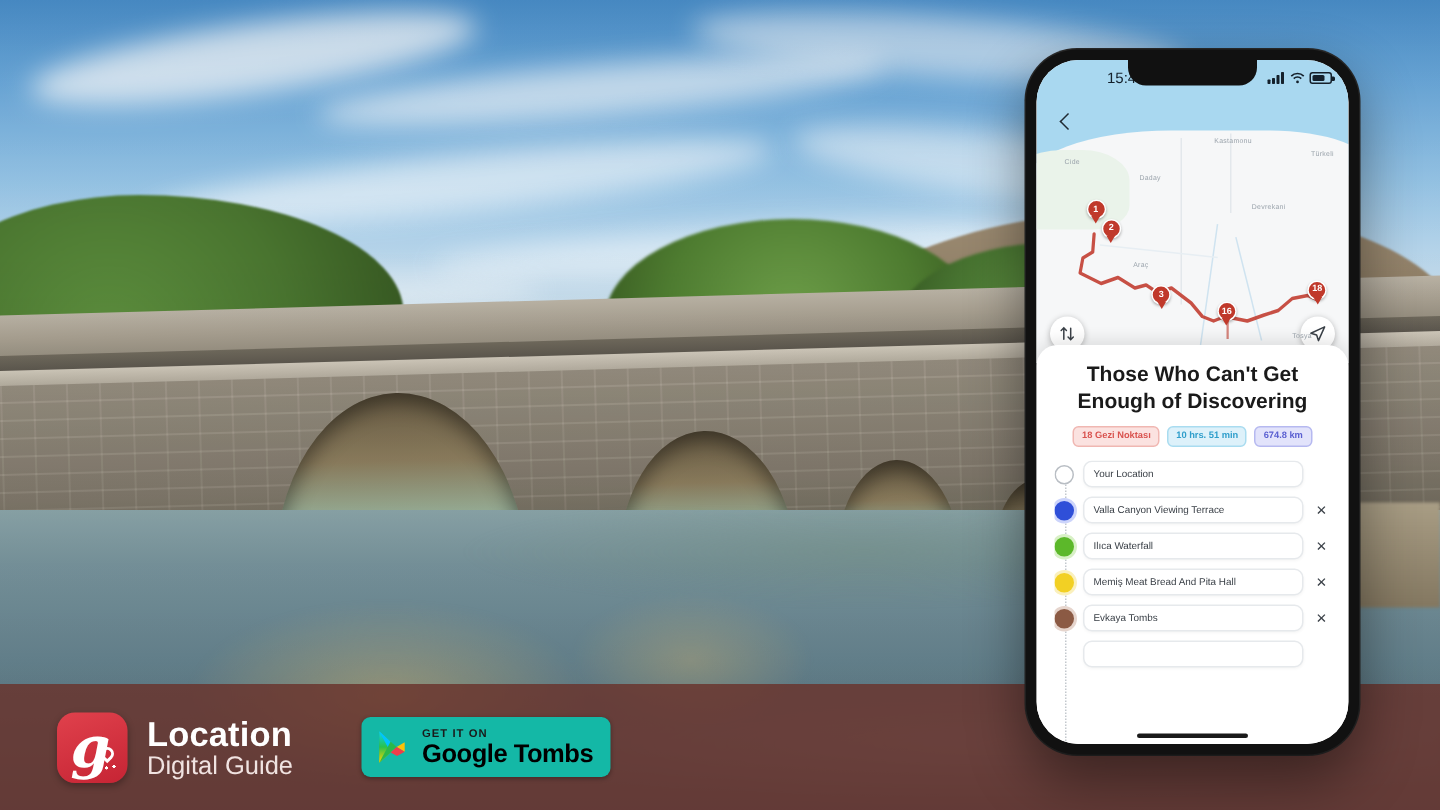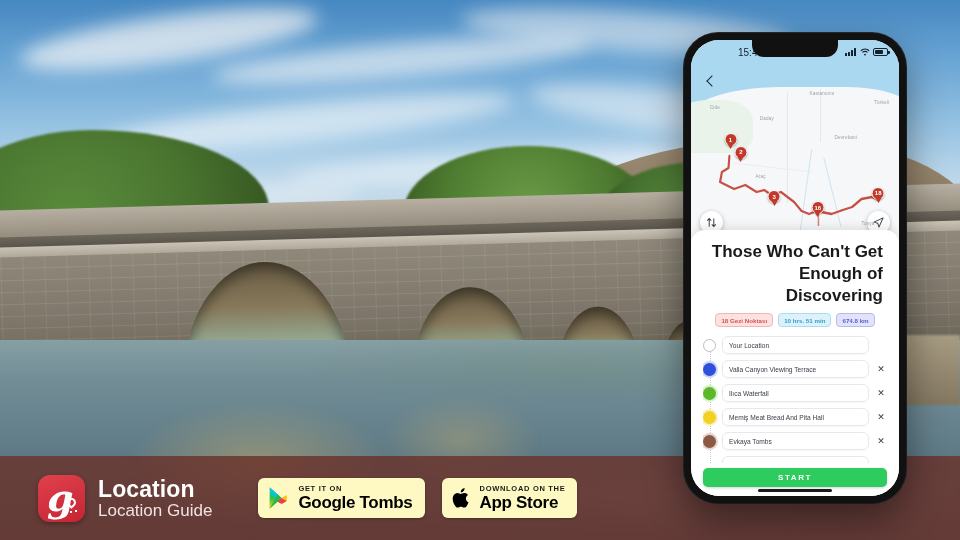--- a/index.html
+++ b/index.html
@@ -153,21 +153,21 @@
       radial-gradient(circle 1.1px at 12px 3px, #fff 99%, transparent);
   }
   .brand-text { line-height:1.05; }
   .brand-name {
     color:#fff; font-size:23px; font-weight:bold; letter-spacing:.1px;
   }
   .brand-sub { color:#f0e3e1; font-size:17px; margin-top:1px; }
 
   .stores { display:flex; align-items:center; gap:17px; }
   .store {
-    height:40px; background:#fef9c3; border-radius:6px;
+    height:40px; background:#14b8a6; border-radius:6px;
     display:flex; align-items:center; gap:8px; padding:0 12px 0 10px;
     box-shadow:0 1px 3px rgba(0,0,0,.28);
   }
   .store-txt { line-height:1.0; }
   .store-small {
     font-size:7.5px; color:#1a1a1a; letter-spacing:.7px; font-weight:bold;
     text-transform:uppercase;
   }
   .store-big { font-size:17px; color:#000; font-weight:bold; letter-spacing:-.3px; margin-top:1px;}
 
@@ -269,22 +269,22 @@
 
   
   .sheet {
     flex:1 1 auto; background:#fff; border-radius:14px 14px 0 0;
     margin-top:-12px; position:relative; z-index:10;
     box-shadow:0 -3px 10px rgba(0,0,0,.1);
     display:flex; flex-direction:column; padding:11px 12px 0;
     overflow:hidden;
   }
   .sheet-title {
-    font-size:17px; font-weight:bold; color:#1a1a1a;
-    text-align:right; line-height:1.28; padding:0 4px;
+    font-size:14px; font-weight:bold; color:#1a1a1a;
+    text-align:center; line-height:1.28; padding:0 4px;
   }
   .badges {
     display:flex; justify-content:center; gap:5px; margin-top:7px;
   }
   .badge {
     font-size:6.2px; padding:2.6px 5px; border-radius:4px;
     border:1px solid; white-space:nowrap; font-weight:bold;
   }
   .badge.points { background:#fbe2e0; border-color:#f0b7b2; color:#d9534f; }
   .badge.time   { background:#ddf1fa; border-color:#a9dcf0; color:#2f9ecb; }
@@ -376,21 +376,21 @@
 <div class="footer">
 
   <div class="brand">
     <div class="brand-logo">
       <span class="g">g</span>
       <span class="pin"></span>
       <span class="dots"></span>
     </div>
     <div class="brand-text">
       <div class="brand-name">Location</div>
-      <div class="brand-sub">Location Guide</div>
+      <div class="brand-sub">Digital Guide</div>
     </div>
   </div>
 
   <div class="stores">
 
     <div class="store">
       <svg width="22" height="24" viewBox="0 0 24 26">
         <path d="M2 1.6 L14.6 13 L2 24.4 Z" fill="#34a853"></path>
         <path d="M2 1.6 L14.6 13 L2 24.4 Z" fill="url(#gp1)"></path>
         <defs>
@@ -405,30 +405,20 @@
         <path d="M14.6 13 L20.5 9.6 L20.5 16.4 Z" fill="#ffc107"></path>
         <path d="M10.3 17 L14.6 13 L20.5 16.4 L15 19.6 Z" fill="#ee3d4a"></path>
         <path d="M10.3 9 L14.6 13 L20.5 9.6 L15 6.4 Z" fill="#00c3ff" opacity=".0"></path>
       </svg>
       <div class="store-txt">
         <div class="store-small">GET IT ON</div>
         <div class="store-big">Google Tombs</div>
       </div>
     </div>
 
-    <div class="store">
-      <svg width="20" height="24" viewBox="0 0 20 24">
-        <path fill="#000" d="M13.9 12.6c0-2.4 2-3.6 2.1-3.6-1.1-1.7-2.9-1.9-3.6-1.9-1.5-.2-3 .9-3.7.9s-1.9-.9-3.2-.9c-1.6 0-3.1 1-4 2.4-1.7 2.9-.4 7.3 1.2 9.7.8 1.2 1.8 2.5 3.1 2.4 1.2-.05 1.7-.8 3.2-.8s1.9.8 3.2.77c1.3 0 2.2-1.2 3-2.4.95-1.4 1.3-2.7 1.35-2.8-.03-.02-2.6-1-2.63-3.9z"></path>
-        <path fill="#000" d="M11.6 5.1c.67-.8 1.1-1.95 1-3.1-.96.04-2.1.64-2.8 1.45-.6.7-1.15 1.85-1 2.95 1.07.08 2.16-.54 2.8-1.3z"></path>
-      </svg>
-      <div class="store-txt">
-        <div class="store-small">Download on the</div>
-        <div class="store-big">App Store</div>
-      </div>
-    </div>
 
 
   </div>
 </div>
 
 <div class="phone">
   <div class="screen">
     <div class="notch"></div>
 
     <div class="statusbar">
@@ -557,20 +547,17 @@
               <div class="stop-field">Evkaya Tombs</div>
               <div class="stop-x">✕</div>
             </div>
             <div class="stop">
               <div class="pinico hollow" style="visibility:hidden"></div>
               <div class="stop-field"></div>
               <div class="stop-x empty"></div>
             </div>
           </div>
       </div>
-      <div class="start-wrap">
-        <div class="start-btn">START</div>
-      </div>
     </div>
 
     <div class="home-ind"></div>
   </div>
 </div>
 
 </body></html>

